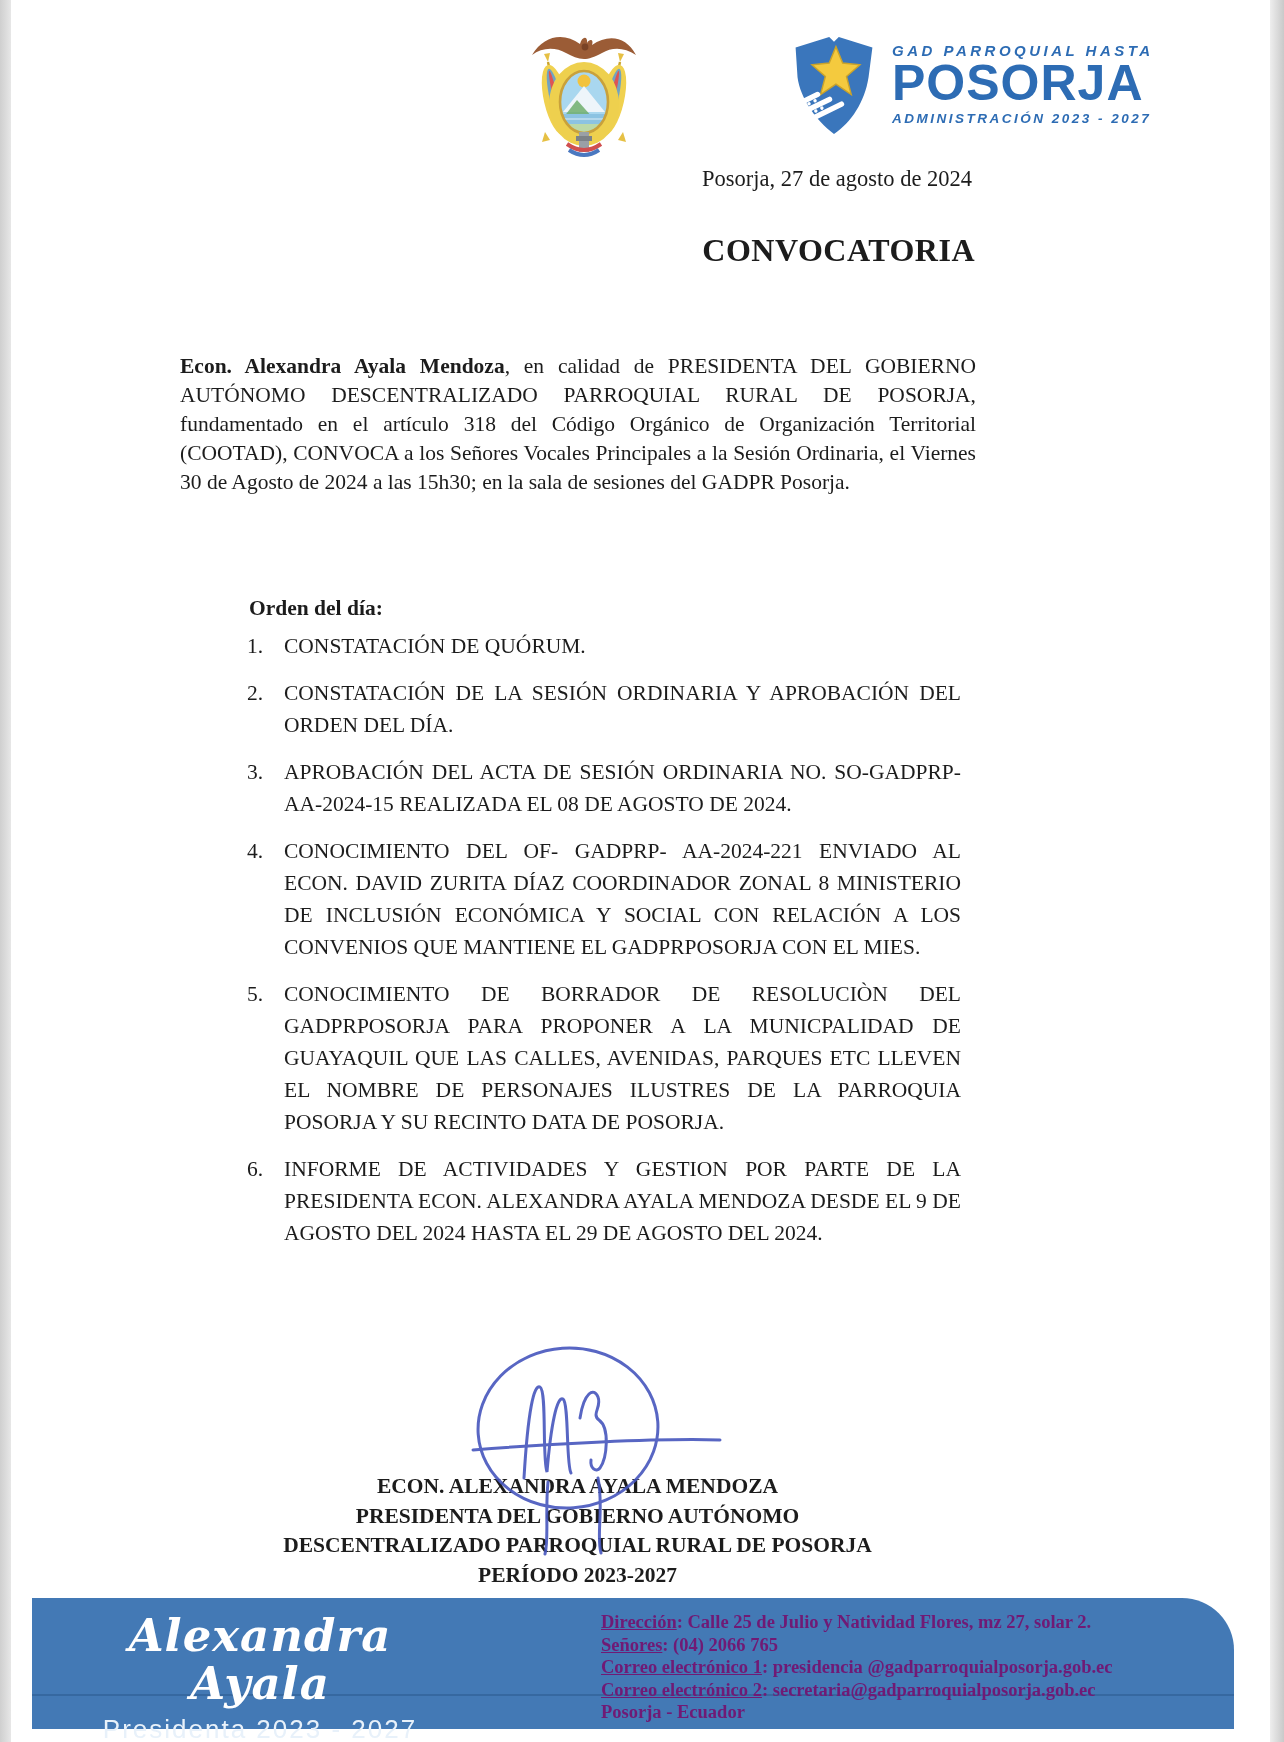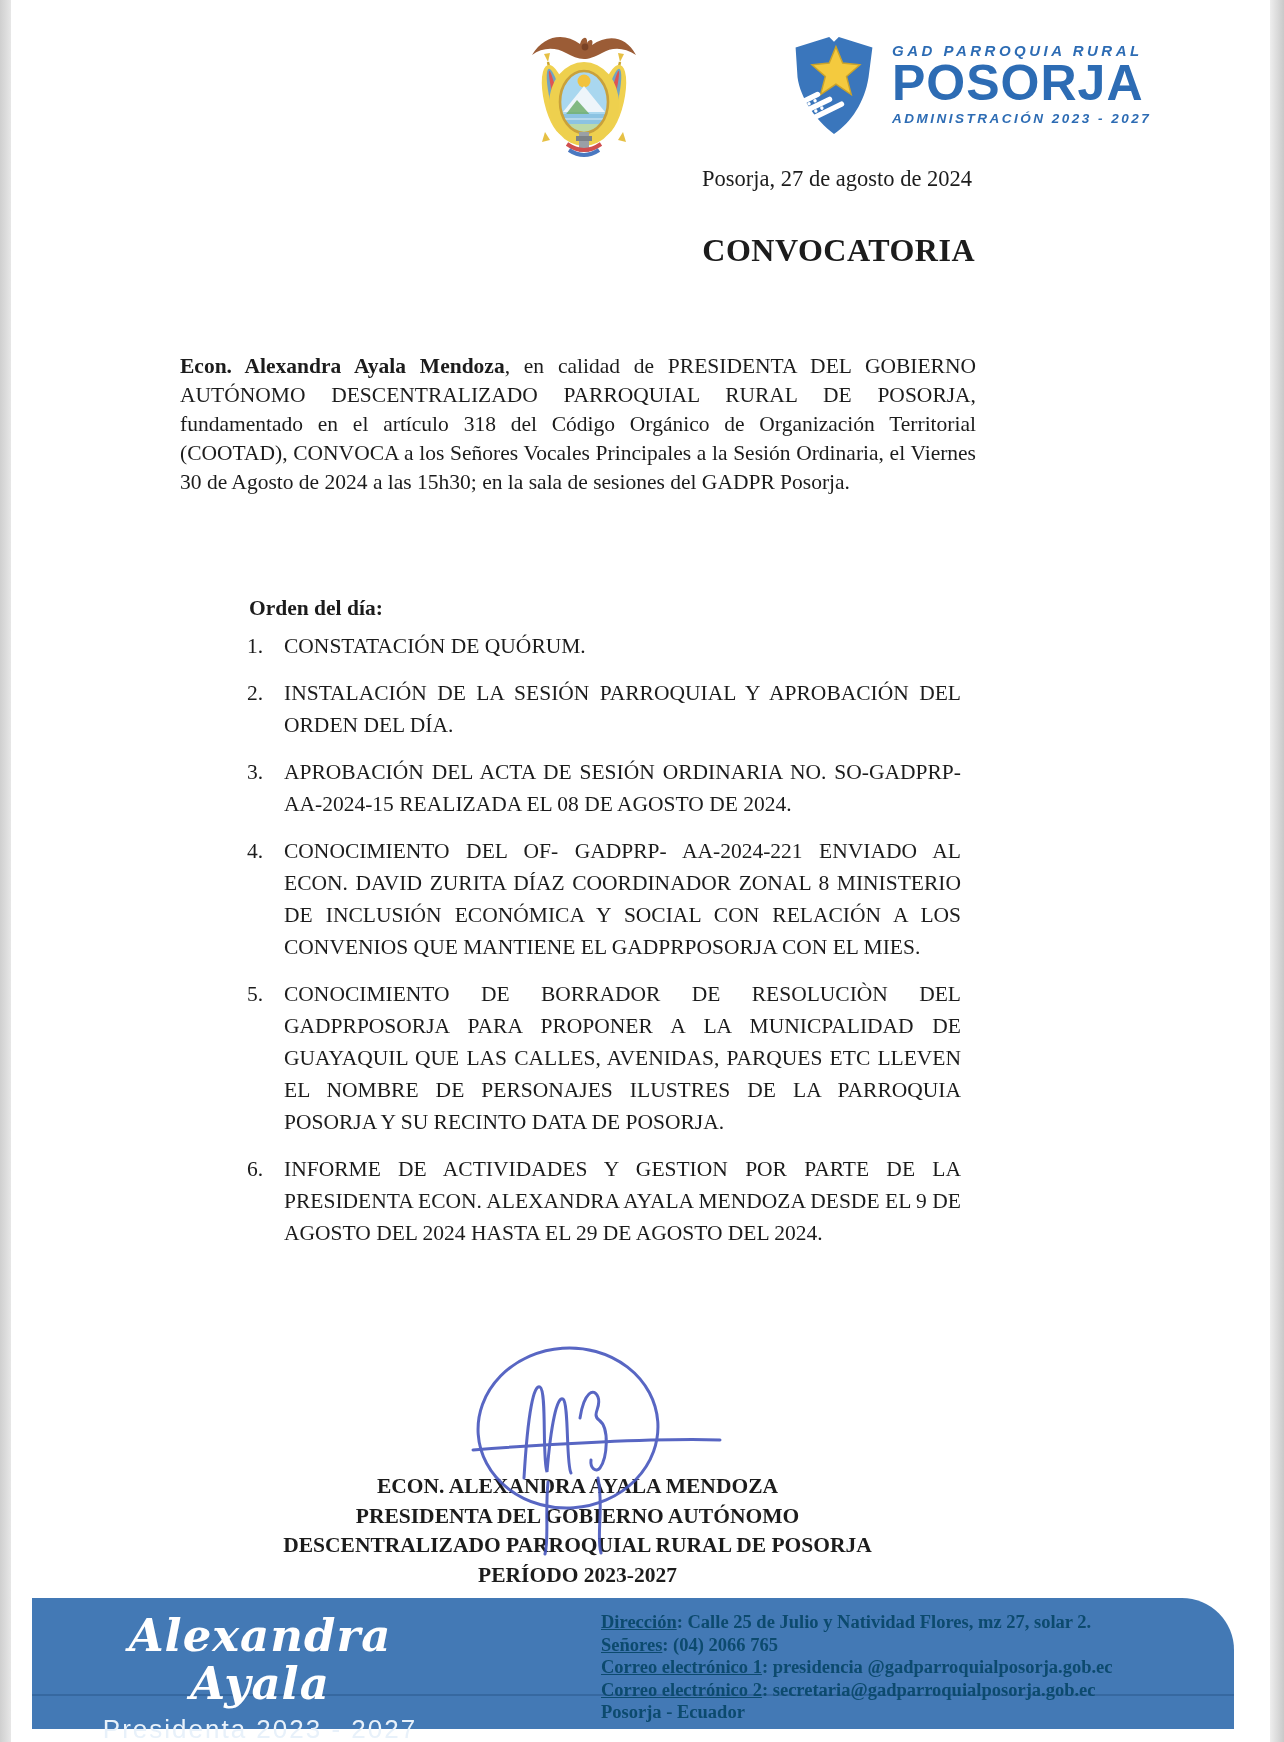--- a/index.html
+++ b/index.html
@@ -48,21 +48,21 @@
 
   
   .footer-band{left:32px;top:1598px;width:1202px;height:131px;
     background:#4379b5;border-top-right-radius:52px;}
   .footer-band-line{left:32px;top:1694px;width:1202px;height:2px;background:#2e5d92;opacity:.6;z-index:3;}
   .script-block{left:60px;top:1612px;width:400px;text-align:center;color:#ffffff;z-index:4;}
   .script-name{font-family:"DejaVu Serif",serif;font-style:italic;font-weight:bold;
     font-size:45px;line-height:48px;letter-spacing:1px;}
   .script-sub{font-family:"Liberation Sans",sans-serif;font-size:26px;letter-spacing:2px;
     color:#e8f1fa;margin-top:6px;}
-  .contact-block{left:601px;top:1611px;width:560px;color:#0c4a6e;z-index:4;
+  .contact-block{left:601px;top:1611px;width:560px;color:#701a75;z-index:4;
     font-size:18.5px;font-weight:bold;line-height:22.5px;}
   .contact-row .lbl{text-decoration:underline;}
   .footer-location{text-align:left;width:560px;}
 </style>
 </head>
 <body>
 
 <div class="page">
 
   <div class="scan-edge-left"></div>
@@ -122,21 +122,21 @@
         <rect x="13" y="72" width="38" height="5.5" rx="2.7"></rect>
         <rect x="15" y="82" width="45" height="5.5" rx="2.7"></rect>
         <circle cx="20" cy="69.5" r="1.8"></circle>
         <circle cx="27" cy="69.5" r="1.8"></circle>
         <circle cx="34" cy="69.5" r="1.8"></circle>
         <circle cx="30" cy="79.5" r="1.8"></circle>
         <circle cx="37" cy="79.5" r="1.8"></circle>
       </g>
     </svg>
     <div class="logo-text">
-      <div class="logo-org">GAD PARROQUIA RURAL</div>
+      <div class="logo-org">GAD PARROQUIAL HASTA</div>
       <div class="logo-name">POSORJA</div>
       <div class="logo-admin">ADMINISTRACIÓN 2023 - 2027</div>
     </div>
   </div>
 
   <div class="abs date-line">Posorja, 27 de agosto de 2024</div>
 
   <div class="abs title-block">
     <div class="doc-title">CONVOCATORIA</div>
   </div>
@@ -144,21 +144,21 @@
   <div class="abs intro"><b>Econ. Alexandra Ayala Mendoza</b><span>, en calidad de PRESIDENTA DEL GOBIERNO AUTÓNOMO DESCENTRALIZADO PARROQUIAL RURAL DE POSORJA, fundamentado en el artículo 318 del Código Orgánico de Organización Territorial (COOTAD), CONVOCA a los Señores Vocales Principales a la Sesión Ordinaria, el Viernes 30 de Agosto de 2024 a las 15h30; en la sala de sesiones del GADPR Posorja.</span></div>
 
   <div class="abs agenda-heading">Orden del día:</div>
   <div class="abs agenda-list">
       <div class="agenda-item">
         <span class="num">1.</span>
         <span class="txt">CONSTATACIÓN DE QUÓRUM.</span>
       </div>
       <div class="agenda-item">
         <span class="num">2.</span>
-        <span class="txt">INSTALACIÓN DE LA SESIÓN PARROQUIAL Y APROBACIÓN DEL ORDEN DEL DÍA.</span>
+        <span class="txt">CONSTATACIÓN DE LA SESIÓN ORDINARIA Y APROBACIÓN DEL ORDEN DEL DÍA.</span>
       </div>
       <div class="agenda-item">
         <span class="num">3.</span>
         <span class="txt">APROBACIÓN DEL ACTA DE SESIÓN ORDINARIA NO. SO-GADPRP- AA-2024-15 REALIZADA EL 08 DE AGOSTO DE 2024.</span>
       </div>
       <div class="agenda-item">
         <span class="num">4.</span>
         <span class="txt">CONOCIMIENTO DEL OF- GADPRP- AA-2024-221 ENVIADO AL ECON. DAVID ZURITA DÍAZ COORDINADOR ZONAL 8 MINISTERIO DE INCLUSIÓN ECONÓMICA Y SOCIAL CON RELACIÓN A LOS CONVENIOS QUE MANTIENE EL GADPRPOSORJA CON EL MIES.</span>
       </div>
       <div class="agenda-item">

